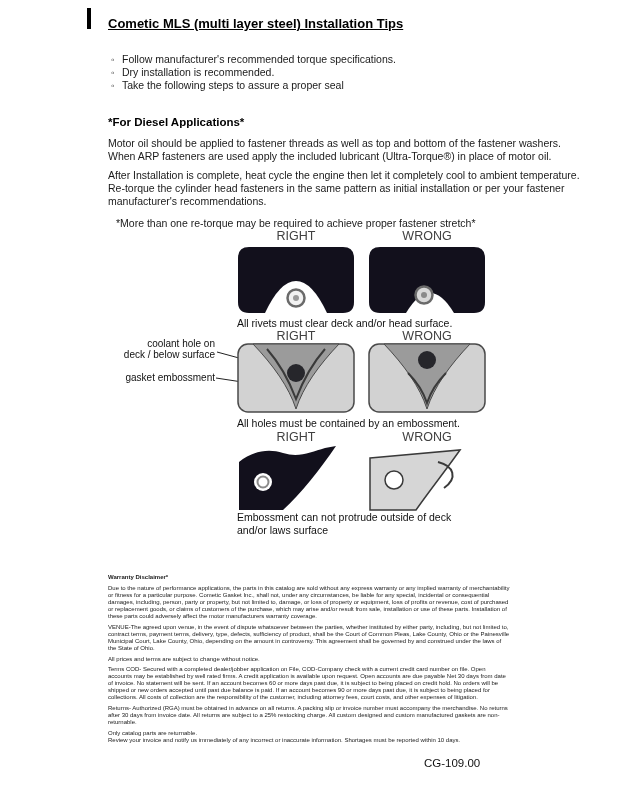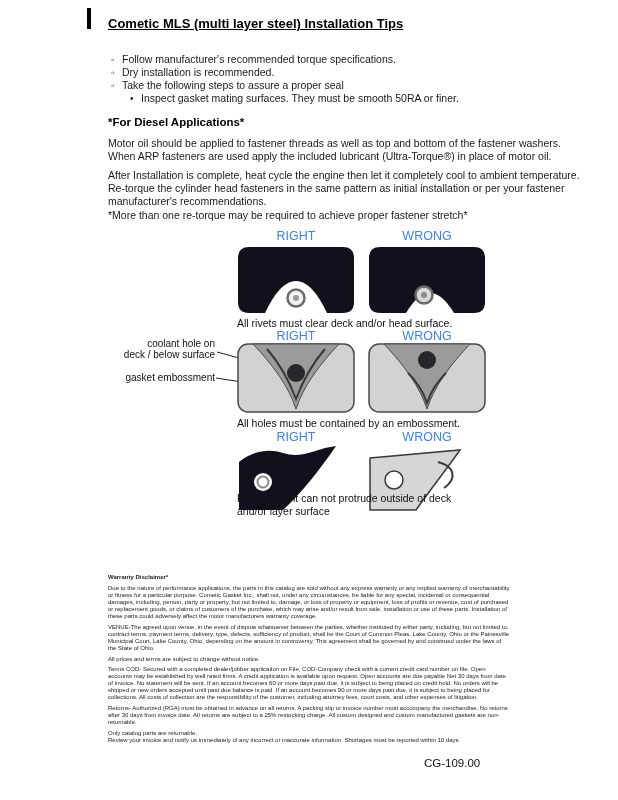--- a/index.html
+++ b/index.html
@@ -15,22 +15,22 @@
   .tips{position:absolute;left:99px;top:41px;margin:12px;padding:0;list-style:none;
     font-size:10.5px;line-height:13px;}
   .tips li{position:relative;padding-left:11px;}
   .tips li.lvl1::before{content:"◦";position:absolute;left:0;top:0;font-size:10px;}
   .tips li.lvl2{margin-left:19px;}
   .tips li.lvl2::before{content:"•";position:absolute;left:0;top:0;font-size:10px;}
   .diesel-h{position:absolute;left:108px;top:116px;margin:0;font-size:11.5px;font-weight:bold;color:#000;}
   .para{position:absolute;left:108px;margin:0;width:478px;font-size:10.5px;line-height:13.2px;}
   .p1{top:137px;}
   .p2{top:169px;}
-  .note{position:absolute;left:108px;top:209px;margin:0;font-size:10.5px;}
-  .collabel{position:absolute;width:118px;text-align:center;font-size:12.5px;color:#3b82f6;}
+  .note{position:absolute;left:108px;top:209px;margin:8px;font-size:10.5px;}
+  .collabel{position:absolute;width:118px;text-align:center;font-size:12.5px;color:#404040;}
   .fig{position:absolute;width:118px;}
   .caption{position:absolute;left:237px;font-size:10.5px;line-height:12.5px;color:#111;}
   .side-label{position:absolute;font-size:10px;line-height:11px;text-align:right;color:#111;}
   .connectors{position:absolute;left:216px;top:342px;}
   .legal{position:absolute;left:108px;top:574px;width:402px;font-size:6px;line-height:6.9px;color:#222;}
   .legal p{margin:0 0 4px 0;}
   .legal .lh{font-weight:bold;margin-bottom:4.5px;}
   .legal .tight{margin-bottom:0;}
   .code{position:absolute;left:424px;top:757px;font-size:11.5px;color:#111;}
 </style>
@@ -40,21 +40,20 @@
 <div class="page">
 
   <div class="tick"></div>
 
   <h1 class="title">Cometic MLS (multi layer steel) Installation Tips</h1>
 
   <ul class="tips">
     <li class="lvl1">Follow manufacturer's recommended torque specifications.</li>
     <li class="lvl1">Dry installation is recommended.</li>
     <li class="lvl1">Take the following steps to assure a proper seal</li>
-    <li class="lvl2">Inspect gasket mating surfaces.  They must be smooth 50RA or finer.</li>
   </ul>
 
   <h2 class="diesel-h">*For Diesel Applications*</h2>
   <p class="para p2">After Installation is complete, heat cycle the engine then let it completely cool to ambient temperature. Re-torque the cylinder head fasteners in the same pattern as initial installation or per your fastener manufacturer's recommendations.</p>
   <p class="para p1">Motor oil should be applied to fastener threads as well as top and bottom of the fastener washers. When ARP fasteners are used apply the included lubricant (Ultra-Torque®) in place of motor oil.</p>
   <p class="note">*More than one re-torque may be required to achieve proper fastener stretch*</p>
 
   <div class="collabel" style="left:237px;top:229px;">RIGHT</div>
   <div class="collabel" style="left:368px;top:229px;">WRONG</div>
 
@@ -116,23 +115,23 @@
       <circle cx="26" cy="38" r="5.5" fill="none" stroke="#8a8a8a" stroke-width="2"></circle>
     </svg>
   </div>
   <div class="fig" style="left:368px;top:444px;">
     <svg width="118" height="68" viewBox="0 0 118 68">
       <path d="M2,14 L92,6 C78,26 62,46 48,66 L2,66 Z" fill="#d6d6d6" stroke="#3a3a3a" stroke-width="1.5"></path>
       <path d="M70,18 C86,22 90,34 76,44" fill="none" stroke="#3a3a3a" stroke-width="2"></path>
       <circle cx="26" cy="36" r="9" fill="#ffffff" stroke="#3a3a3a" stroke-width="1.5"></circle>
     </svg>
   </div>
-  <div class="caption" style="top:492px;">
+  <div class="caption" style="top:511px;">
     <div>Embossment can not protrude outside of deck</div>
-    <div>and/or layer surface</div>
+    <div>and/or laws surface</div>
   </div>
 
   <div class="legal">
     <p class="lh">Warranty Disclaimer*</p>
     <p>Due to the nature of performance applications, the parts in this catalog are sold without any express warranty or any implied warranty of merchantability or fitness for a particular purpose.  Cometic Gasket Inc., shall not, under any circumstances, be liable for any special, incidental or consequential damages, including, person, party or property, but not limited to, damage, or loss of property or equipment, loss of profits or revenue, cost of purchased or replacement goods, or claims of customers of the purchase, which may arise and/or result from sale, installation or use of these parts.  Installation of these parts could adversely affect the motor manufacturers warranty coverage.</p>
     <p>VENUE-The agreed upon venue, in the event of dispute whatsoever between the parties, whether instituted by either party, including, but not limited to, contract terms, payment terms, delivery, type, defects, sufficiency of product, shall be the Court of Common Pleas, Lake County, Ohio or the Painesville Municipal Court, Lake County, Ohio, depending on the amount in controversy. This agreement shall be governed by and construed under the laws of the State of Ohio.</p>
     <p>All prices and terms are subject to change without notice.</p>
     <p>Terms COD- Secured with a completed dealer/jobber application on File, COD-Company check with a current credit card number on file.  Open accounts may be established by well rated firms.  A credit application is available upon request.  Open accounts are due payable Net 30 days from date of invoice.  No statement will be sent.  If an account becomes 60 or more days past due, it is subject to being placed on credit hold.  No orders will be shipped or new orders accepted until past due balance is paid.  If an account becomes 90 or more days past due, it is subject to being placed for collections.  All costs of collection are the responsibility of the customer, including attorney fees, court costs, and other expenses of litigation.</p>
     <p>Returns- Authorized (RGA) must be obtained in advance on all returns.  A packing slip or invoice number must accompany the merchandise.  No returns after 30 days from invoice date.  All returns are subject to a 25% restocking charge.  All custom designed and custom manufactured gaskets are non-returnable.</p>
     <p class="tight">Only catalog parts are returnable.</p>

